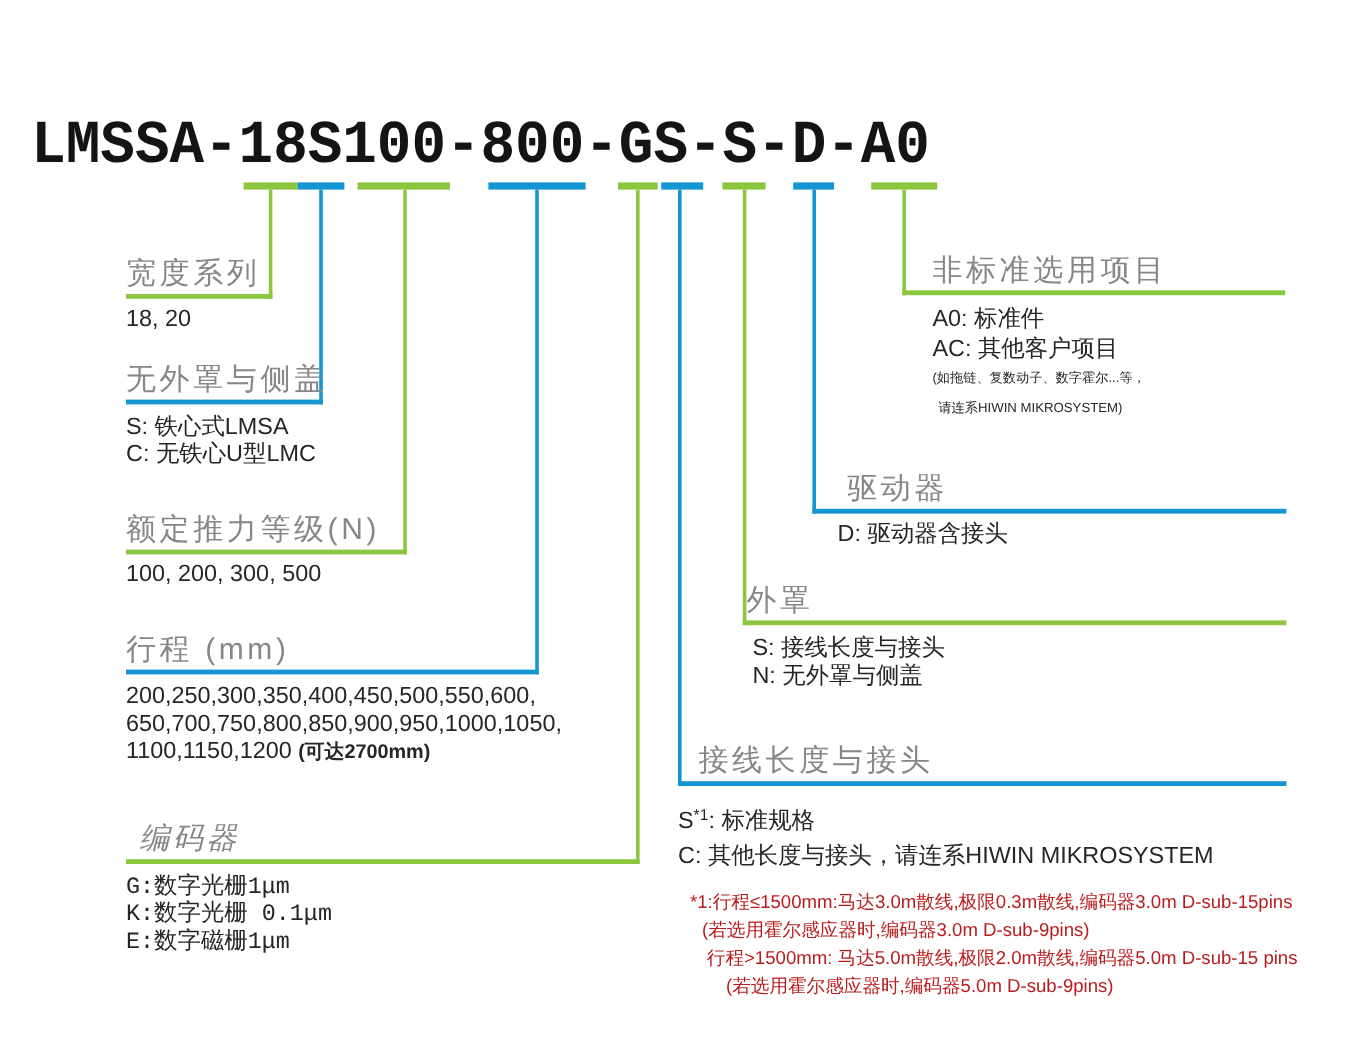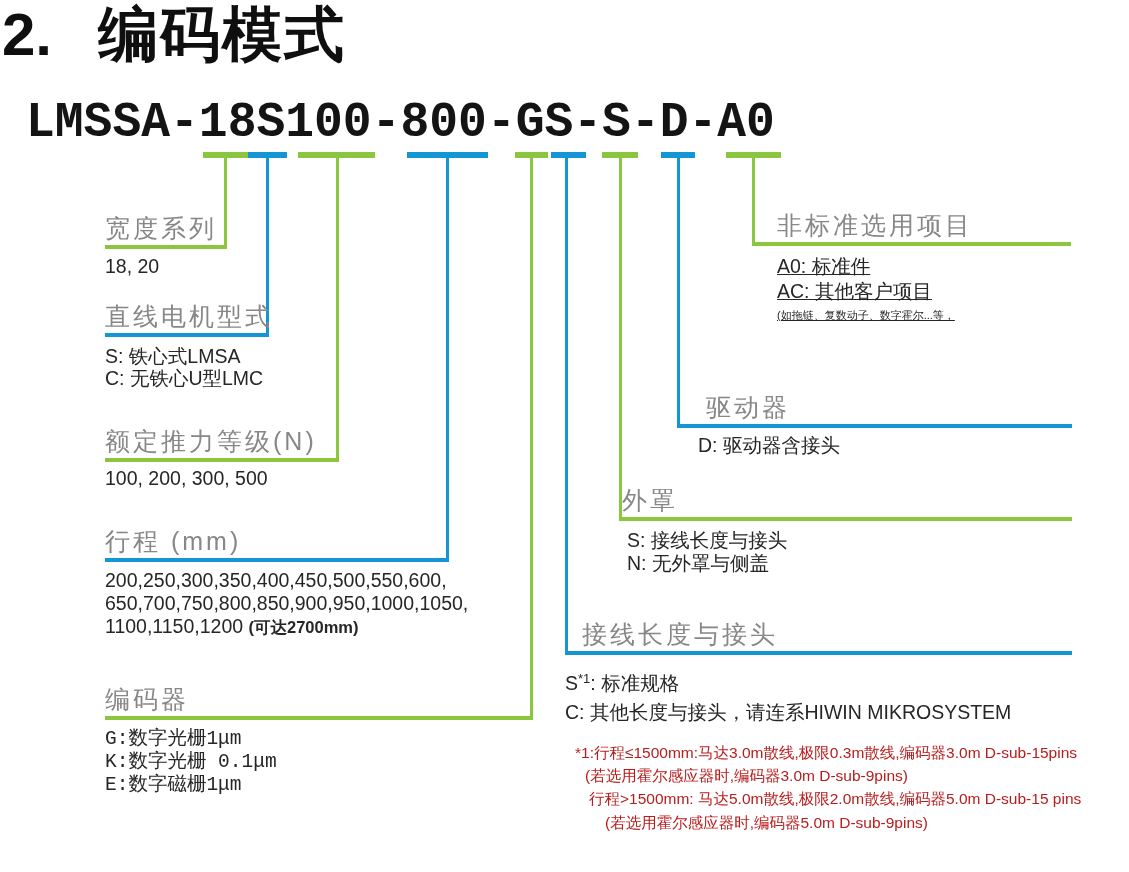--- a/index.html
+++ b/index.html
@@ -33,23 +33,20 @@
   .fnote .i2{padding-left:14px;}
   .fnote .i3{padding-left:30px;}
   .opt-sm{font-size:11px;}
   .opt-ind{padding-left:5px;}
 </style>
 </head>
 <body>
 
 <div id="canvas" style="--green: #8CC63F; --blue: #1496D4;">
 
-  <div class="abs title">
-    <span class="num">2.</span><span class="txt">编码模式</span>
-  </div>
 
   <div class="abs code">LMSSA-18S100-800-GS-S-D-A0</div>
 
   <div class="mark g" style="left:203px;width:45px;"></div>
   <div class="mark b" style="left:248px;width:39px;"></div>
   <div class="mark g" style="left:298px;width:77px;"></div>
   <div class="mark b" style="left:407px;width:81px;"></div>
   <div class="mark g" style="left:515px;width:33px;"></div>
   <div class="mark b" style="left:551px;width:35px;"></div>
   <div class="mark g" style="left:602px;width:36px;"></div>
@@ -72,37 +69,37 @@
   <div class="hline b" style="left:105px;top:558px;width:343.5px;"></div>
   <div class="hline g" style="left:105px;top:716px;width:427.5px;"></div>
   <div class="hline b" style="left:565px;top:651px;width:507px;"></div>
   <div class="hline g" style="left:618.5px;top:517px;width:453.5px;"></div>
   <div class="hline b" style="left:676.5px;top:424px;width:395.5px;"></div>
   <div class="hline g" style="left:751.5px;top:242px;width:319.5px;"></div>
 
   <div class="hd" style="left:105px;top:214px;">宽度系列</div>
   <div class="bd" style="left:105px;top:255px;">18, 20</div>
 
-  <div class="hd" style="left:105px;top:302px;">直线电机型式</div>
+  <div class="hd" style="left:105px;top:302px;">无外罩与侧盖</div>
   <div class="bd" style="left:105px;top:345px;">
     <div>S: 铁心式LMSA</div>
     <div>C: 无铁心U型LMC</div>
   </div>
 
   <div class="hd" style="left:105px;top:427px;">额定推力等级(N)</div>
   <div class="bd" style="left:105px;top:467px;">100, 200, 300, 500</div>
 
   <div class="hd" style="left:105px;top:527px;">行程 (mm)</div>
   <div class="bd lh23" style="left:105px;top:569px;">
     <div>200,250,300,350,400,450,500,550,600,</div>
     <div>650,700,750,800,850,900,950,1000,1050,</div>
     <div><span>1100,1150,1200 </span><span class="small">(可达2700mm)</span></div>
   </div>
 
-  <div class="hd" style="left:105px;top:685px;">编码器</div>
+  <div class="hd" style="left:116px;top:685px;font-style:italic;">编码器</div>
   <div class="bd lh23" style="left:105px;top:728px;font-family:Liberation Mono, monospace;">
     <div>G:数字光栅1μm</div>
     <div>K:数字光栅 0.1μm</div>
     <div>E:数字磁栅1μm</div>
   </div>
 
   <div class="hd" style="left:582px;top:620px;">接线长度与接头</div>
   <div class="bd" style="left:565px;top:664px;line-height:29px;">
     <div><span>S</span><span class="sup">*1</span><span>: 标准规格</span></div>
     <div>C: 其他长度与接头，请连系HIWIN MIKROSYSTEM</div>
@@ -119,19 +116,20 @@
     <div>S: 接线长度与接头</div>
     <div>N: 无外罩与侧盖</div>
   </div>
 
   <div class="hd" style="left:706px;top:393px;">驱动器</div>
   <div class="bd" style="left:698px;top:434px;">
     <div>D: 驱动器含接头</div>
   </div>
 
   <div class="hd" style="left:777px;top:211px;">非标准选用项目</div>
-  <div class="bd" style="left:777px;top:254px;line-height:24.5px;text-decoration:underline;">
+  <div class="bd" style="left:777px;top:254px;line-height:24.5px;">
     <div>A0: 标准件</div>
     <div>AC: 其他客户项目</div>
     <div class="opt-sm">(如拖链、复数动子、数字霍尔...等，</div>
+    <div class="opt-sm opt-ind">请连系HIWIN MIKROSYSTEM)</div>
   </div>
 
 </div>
 
 </body></html>

